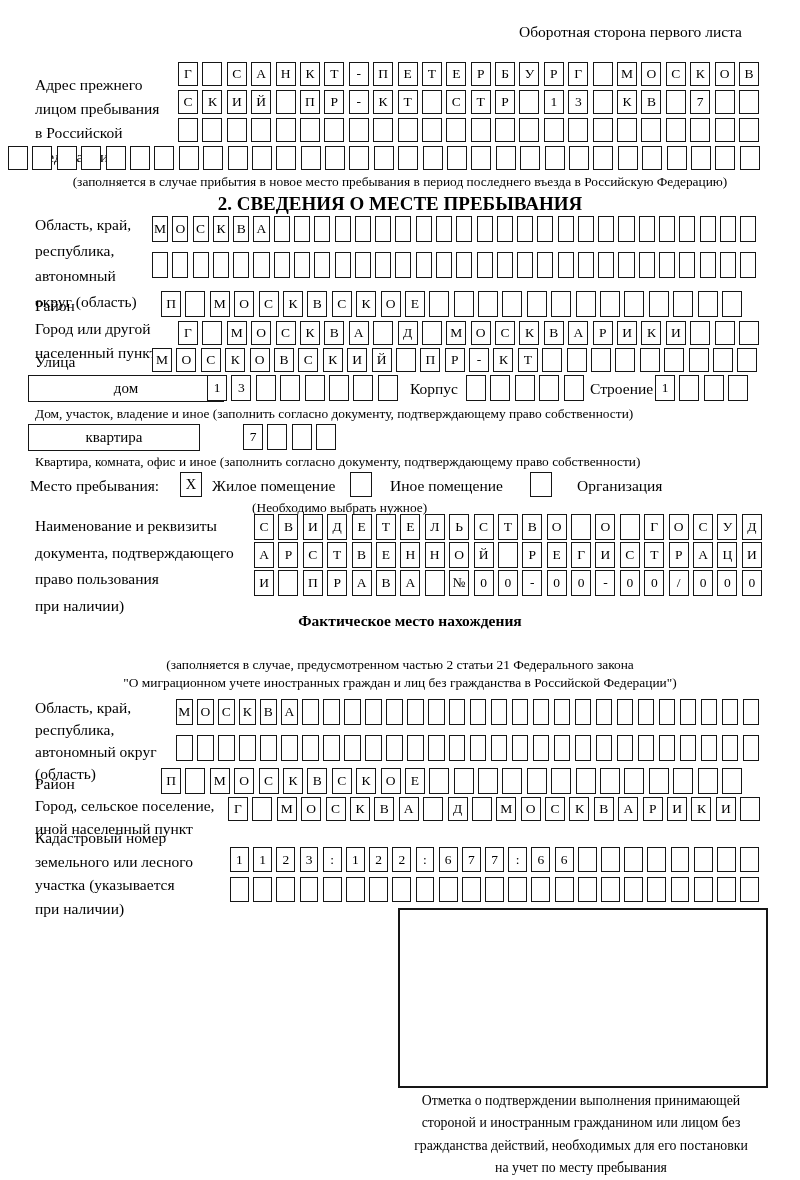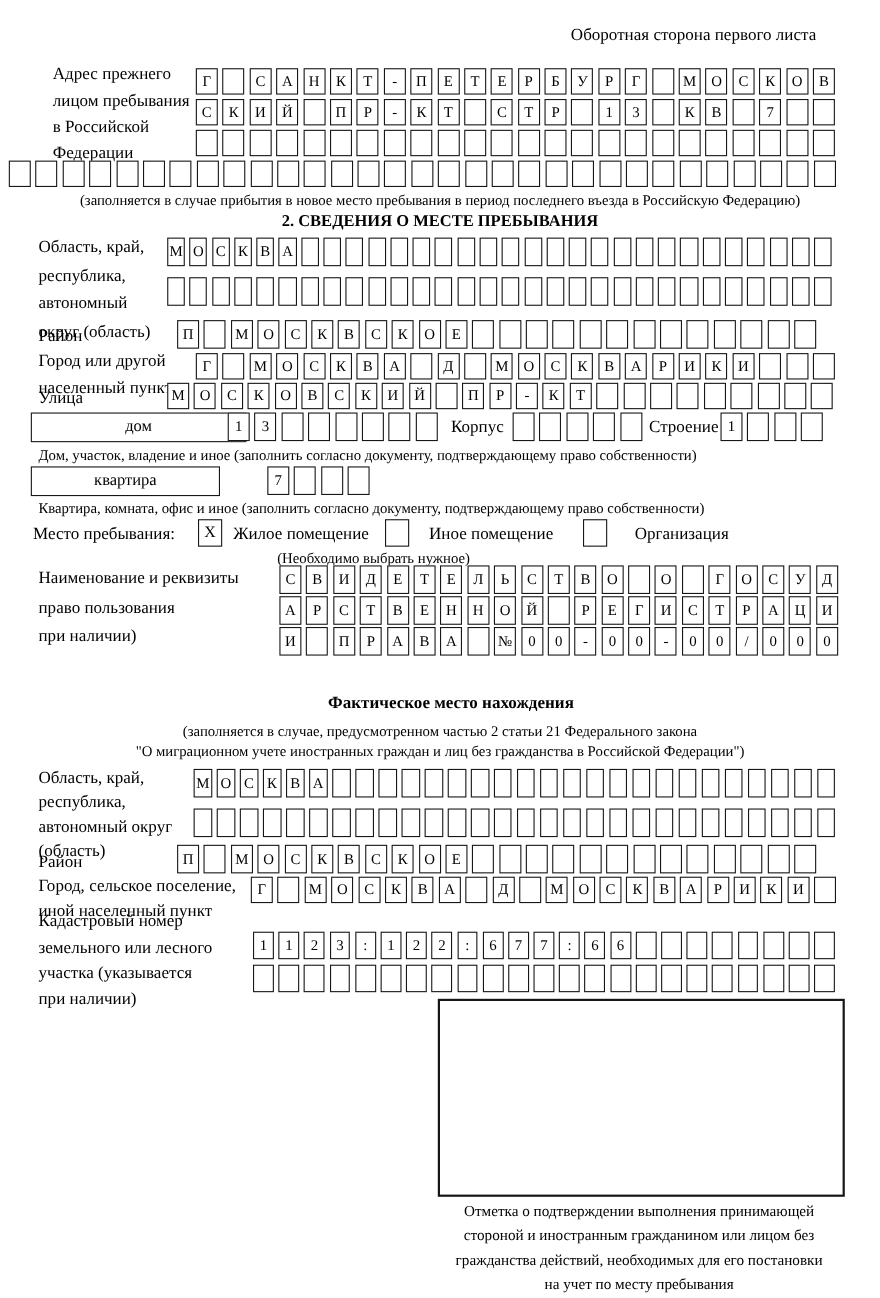--- a/index.html
+++ b/index.html
@@ -25,21 +25,21 @@
             display:flex;align-items:center;justify-content:center;font-size:14.5px;
             box-sizing:border-box;background:#fff;}
   .stamp{position:absolute;border:2px solid #161616;background:#fff;}
   .cap{font-size:13.8px;line-height:22.3px;text-align:center;}
 </style>
 </head>
 <body>
 
 <div class="abs lbl" style="top:20px;right:58px;">Оборотная сторона первого листа</div>
 
-<div class="abs lbl lines" style="left:35px;top:56px;margin-left:13px;">
+<div class="abs lbl lines" style="left:35px;top:73px;">
     <div>Адрес прежнего</div>
     <div>лицом пребывания</div>
     <div>в Российской</div>
     <div>Федерации</div>
   </div>
 <div class="cellrow" style="left:178px;top:62px;">
     <div class="cell">Г</div>
     <div class="cell"></div>
     <div class="cell">С</div>
     <div class="cell">А</div>
@@ -144,21 +144,21 @@
     <div class="cell"></div>
     <div class="cell"></div>
     <div class="cell"></div>
     <div class="cell"></div>
     <div class="cell"></div>
     <div class="cell"></div>
     <div class="cell"></div>
   </div>
 <div class="abs note center" style="top:174px;">(заполняется в случае прибытия в новое место пребывания в период последнего въезда в Российскую Федерацию)</div>
 
-<div class="abs bold center" style="top:193px;font-size:15px;">2. СВЕДЕНИЯ О МЕСТЕ ПРЕБЫВАНИЯ</div>
+<div class="abs bold center" style="top:193px;font-size:19px;">2. СВЕДЕНИЯ О МЕСТЕ ПРЕБЫВАНИЯ</div>
 
 <div class="abs lbl lines" style="left:35px;top:212px;line-height:25.5px;">
     <div>Область, край,</div>
     <div>республика,</div>
     <div>автономный</div>
     <div>округ (область)</div>
   </div>
 <div class="cellrow c-sm" style="left:152px;top:216px;">
     <div class="cell">М</div>
     <div class="cell">О</div>
@@ -353,20 +353,21 @@
 <div class="checkbox" style="left:180px;top:472px;">X</div>
 <div class="abs lbl" style="left:212px;top:474px;">Жилое помещение</div>
 <div class="checkbox" style="left:350px;top:472px;"></div>
 <div class="abs lbl" style="left:390px;top:474px;">Иное помещение</div>
 <div class="checkbox" style="left:530px;top:472px;"></div>
 <div class="abs lbl" style="left:577px;top:474px;">Организация</div>
 <div class="abs note" style="left:252px;top:500px;">(Необходимо выбрать нужное)</div>
 
 <div class="abs lbl lines" style="left:35px;top:513px;line-height:26.5px;">
     <div>Наименование и реквизиты</div>
+    <div>документа, подтверждающего</div>
     <div>право пользования</div>
     <div>при наличии)</div>
   </div>
 <div class="cellrow c-h26" style="left:254px;top:514px;">
     <div class="cell">С</div>
     <div class="cell">В</div>
     <div class="cell">И</div>
     <div class="cell">Д</div>
     <div class="cell">Е</div>
     <div class="cell">Т</div>
@@ -426,21 +427,21 @@
     <div class="cell">0</div>
     <div class="cell">-</div>
     <div class="cell">0</div>
     <div class="cell">0</div>
     <div class="cell">/</div>
     <div class="cell">0</div>
     <div class="cell">0</div>
     <div class="cell">0</div>
   </div>
 
-<div class="abs bold center" style="top:631px;font-size:15.5px;padding-left:20px;">Фактическое место нахождения</div>
+<div class="abs bold center" style="top:612px;font-size:15.5px;padding-left:20px;">Фактическое место нахождения</div>
 <div class="abs note center" style="top:657px;">(заполняется в случае, предусмотренном частью 2 статьи 21 Федерального закона</div>
 <div class="abs note center" style="top:675px;">"О миграционном учете иностранных граждан и лиц без гражданства в Российской Федерации")</div>
 
 <div class="abs lbl lines" style="left:35px;top:697px;line-height:22px;">
     <div>Область, край,</div>
     <div>республика,</div>
     <div>автономный округ</div>
     <div>(область)</div>
   </div>
 <div class="cellrow c-sm2" style="left:176px;top:699px;">

